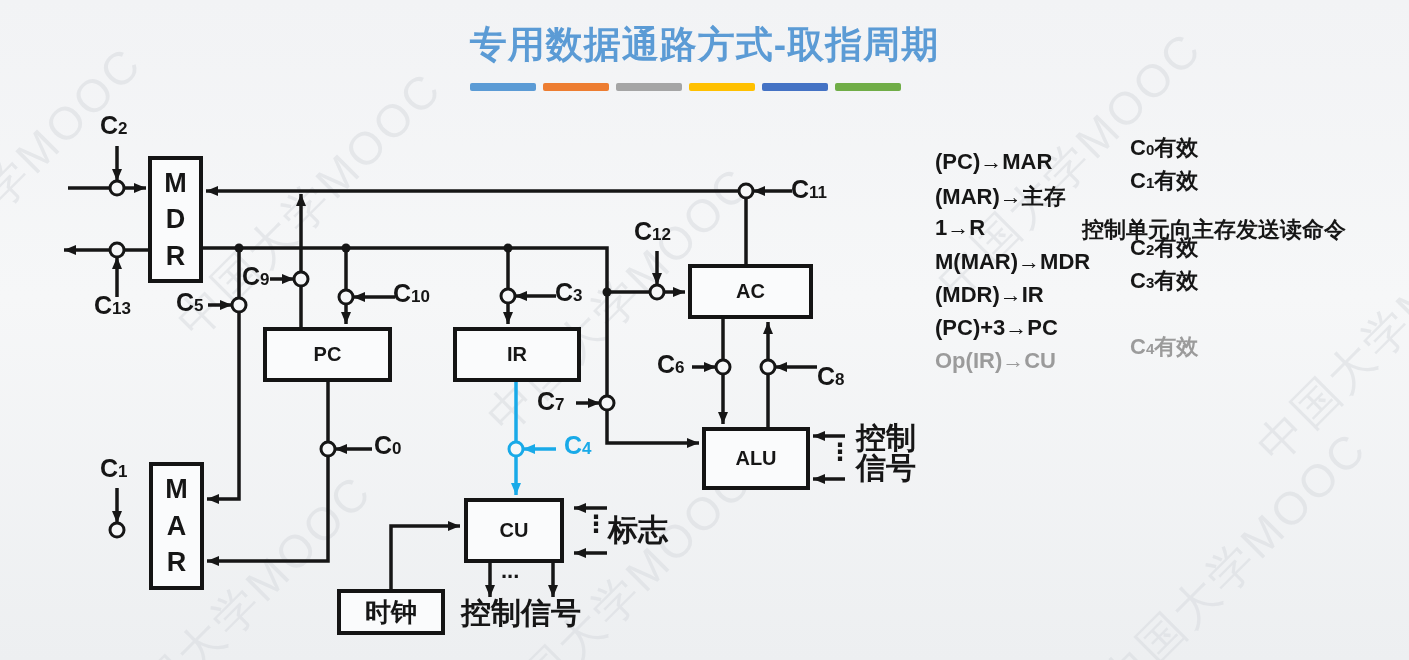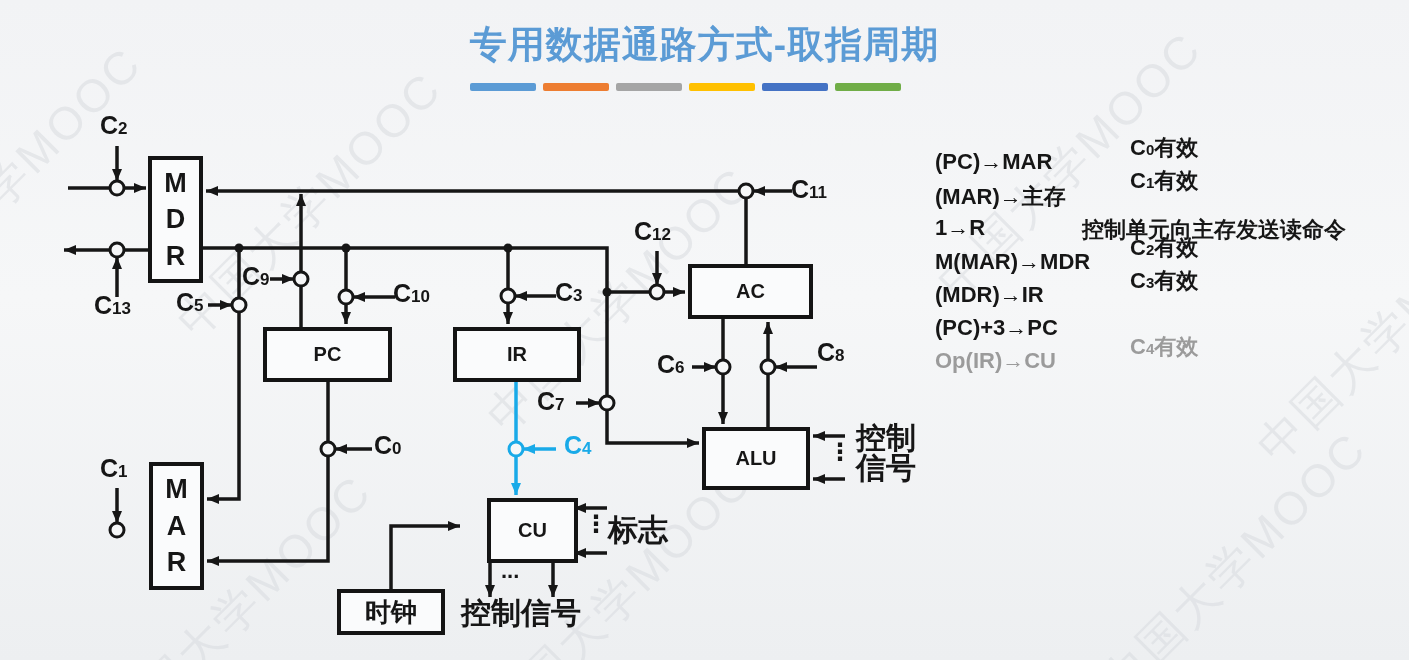--- a/index.html
+++ b/index.html
@@ -145,39 +145,39 @@
     <span>AC</span>
   </div>
   <div class="blk" style="left:702px;top:427px;width:108px;height:63px">
     <span>ALU</span>
   </div>
   <div class="blk vert" style="left:149px;top:462px;width:55px;height:128px">
     <span>M</span>
     <span>A</span>
     <span>R</span>
   </div>
-  <div class="blk" style="left:487px;top:498px;width:91px;height:65px">
+  <div class="blk" style="left:464px;top:498px;width:100px;height:65px">
     <span>CU</span>
   </div>
   <div class="blk" style="left:337px;top:589px;width:108px;height:46px;font-size:26px">
     <span>时钟</span>
   </div>
 
   <div class="sig" style="left:100px;top:112px"><span>C</span><span class="sub">2</span></div>
   <div class="sig" style="left:94px;top:292px"><span>C</span><span class="sub">13</span></div>
   <div class="sig" style="left:100px;top:455px"><span>C</span><span class="sub">1</span></div>
   <div class="sig" style="left:242px;top:263px"><span>C</span><span class="sub">9</span></div>
   <div class="sig" style="left:176px;top:289px"><span>C</span><span class="sub">5</span></div>
   <div class="sig" style="left:393px;top:280px"><span>C</span><span class="sub">10</span></div>
   <div class="sig" style="left:555px;top:279px"><span>C</span><span class="sub">3</span></div>
   <div class="sig" style="left:374px;top:432px"><span>C</span><span class="sub">0</span></div>
   <div class="sig" style="left:634px;top:218px"><span>C</span><span class="sub">12</span></div>
   <div class="sig" style="left:791px;top:176px"><span>C</span><span class="sub">11</span></div>
   <div class="sig" style="left:657px;top:351px"><span>C</span><span class="sub">6</span></div>
-  <div class="sig" style="left:817px;top:339px"><span>C</span><span class="sub">8</span></div>
+  <div class="sig" style="left:817px;top:363px"><span>C</span><span class="sub">8</span></div>
   <div class="sig" style="left:537px;top:388px"><span>C</span><span class="sub">7</span></div>
   <div class="sig blue" style="left:564px;top:432px"><span>C</span><span class="sub">4</span></div>
 
   <div class="ell" style="left:828px;top:440px">⋮</div>
   <div class="zh" style="left:856px;top:423px">
     <div>控制</div>
     <div>信号</div>
   </div>
   <div class="ell" style="left:584px;top:512px">⋮</div>
   <div class="zh" style="left:608px;top:515px">标志</div>

